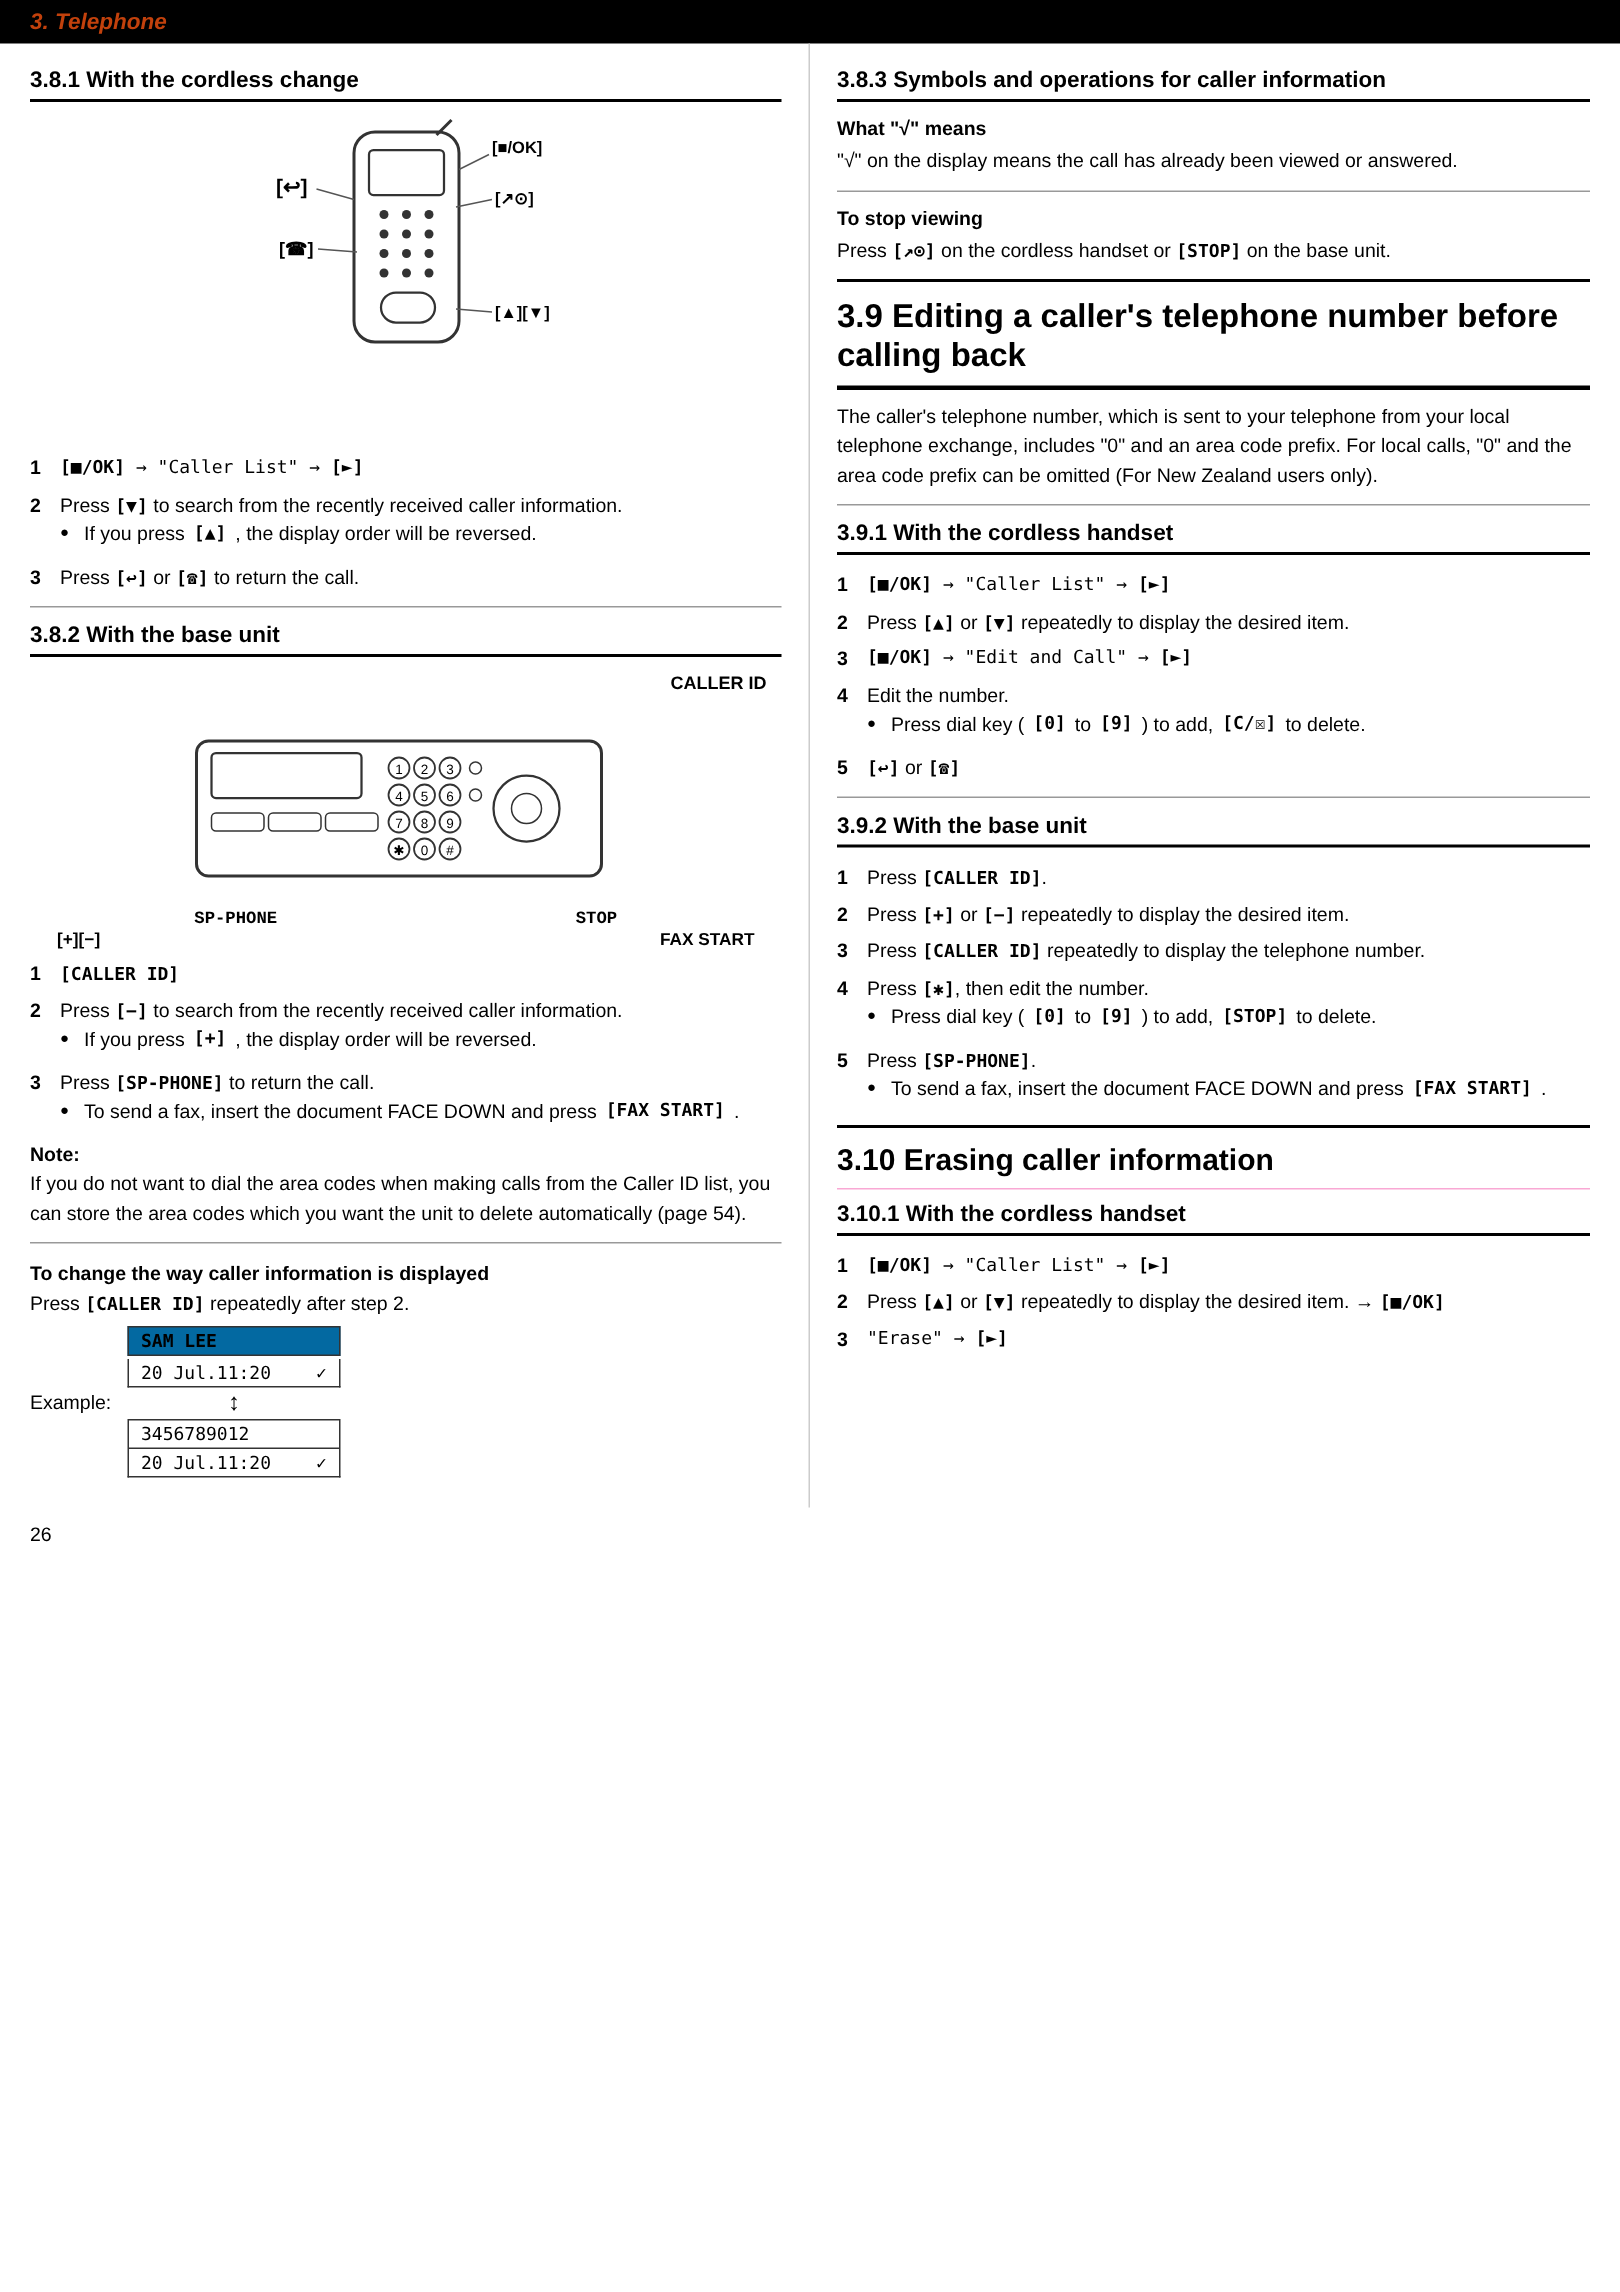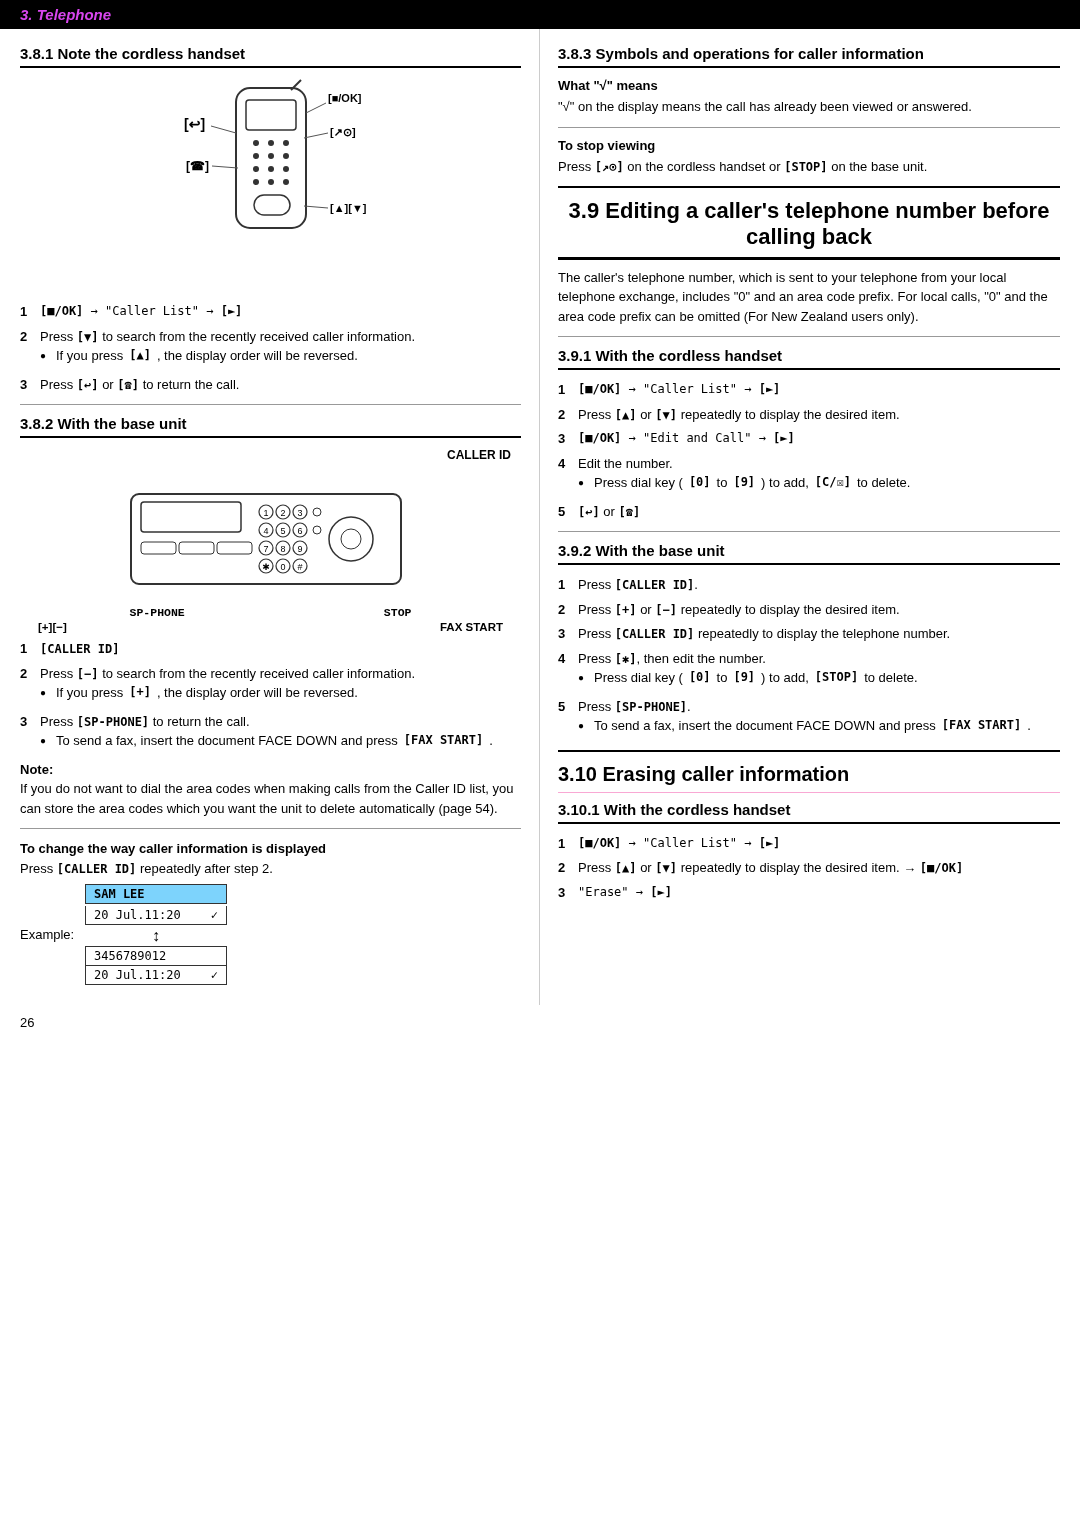--- a/index.html
+++ b/index.html
@@ -12,21 +12,21 @@
       min-height: 1528px;
     }
     .page {
       width: 1080px;
       min-height: 1528px;
       padding: 0;
       background: #fff;
     }
     .header-bar {
       background: #000;
-      color: #d946ef;
+      color: #c2410c;
       padding: 6px 20px;
       font-style: italic;
       font-weight: bold;
       font-size: 15px;
       margin-bottom: 0;
     }
     .main-content {
       display: flex;
       width: 100%;
       padding: 0;
@@ -53,21 +53,20 @@
       margin-bottom: 4px;
       margin-top: 8px;
     }
     .big-section-title {
       font-size: 22px;
       font-weight: bold;
       margin: 10px 0 8px 0;
       line-height: 1.2;
       border-bottom: 3px solid #000;
       padding-bottom: 6px;
-      text-align: center;
     }
     .medium-section-title {
       font-size: 20px;
       font-weight: bold;
       margin: 10px 0 8px 0;
       line-height: 1.2;
       border-bottom: 1px solid #f9a8d4;
       padding-bottom: 6px;
     }
     p { margin-bottom: 6px; line-height: 1.5; }
@@ -128,21 +127,21 @@
       display: flex;
       align-items: center;
       gap: 10px;
       margin-bottom: 4px;
     }
     .display-box {
       border: 1px solid #999;
       padding: 2px 6px;
       font-family: monospace;
       font-size: 12px;
-      background: #7dd3fc;
+      background: #0369a1;
       display: inline-block;
       min-width: 110px;
     }
     .bold-display {
       font-weight: bold;
     }
     .note-bold { font-weight: bold; }
     .change-way-bold { font-weight: bold; font-size: 13px; }
     .page-number {
       font-size: 13px;
@@ -161,21 +160,21 @@
 <div class="page">
 
   <div class="header-bar">
     <span>3. Telephone</span>
   </div>
 
   <div class="main-content">
 
     <div class="left-col">
 
-      <h2 class="section-title">3.8.1 Note the cordless handset</h2>
+      <h2 class="section-title">3.8.1 With the cordless change</h2>
 
       <div class="phone-svg-container">
         <svg width="190" height="210" viewBox="0 0 190 210">
 
           <rect x="60" y="10" width="70" height="140" rx="14" ry="14" fill="none" stroke="#333" stroke-width="2"></rect>
 
           <line x1="115" y1="12" x2="125" y2="2" stroke="#333" stroke-width="2"></line>
 
           <rect x="70" y="22" width="50" height="30" rx="3" fill="none" stroke="#333" stroke-width="1.5"></rect>
 

